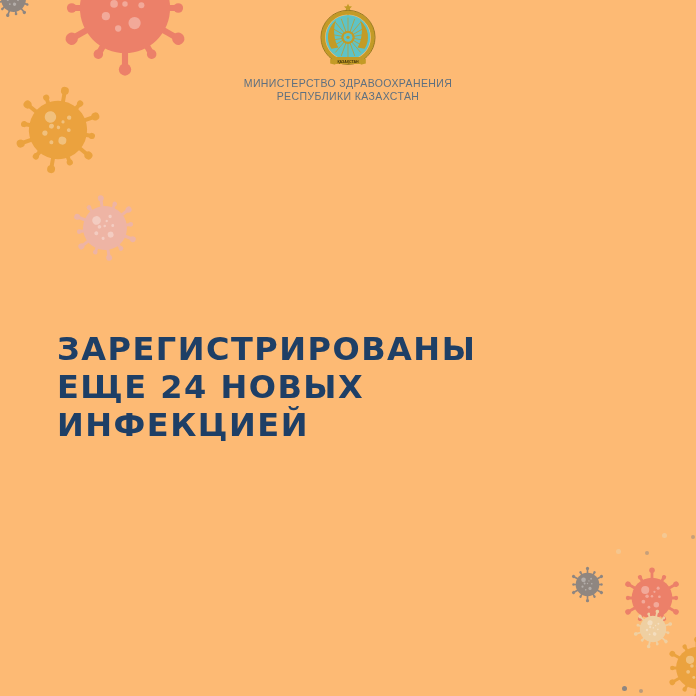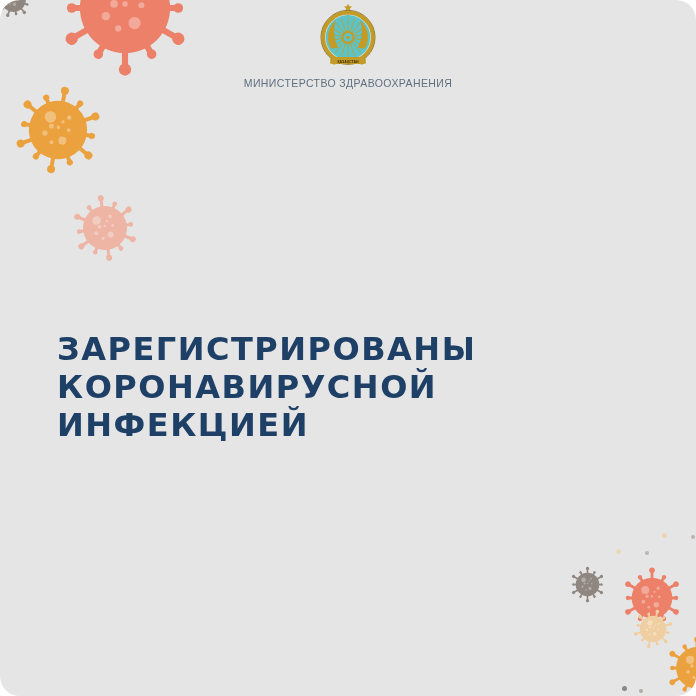--- a/index.html
+++ b/index.html
@@ -120,21 +120,21 @@
         <circle cx="60" cy="57" r="2"></circle>
         <circle cx="72" cy="58" r="2.2"></circle>
         <circle cx="55" cy="75" r="2.3"></circle>
         <circle cx="52" cy="57" r="2.8"></circle>
         <circle cx="64" cy="50" r="1.8"></circle>
       </g>
     </g>
   </defs>
 </svg>
 
-<div class="canvas" style="background-color: #e5e5e5; border-radius: 20px;">
+<div class="canvas" style="background-color: #fdba74;">
 
   <svg class="virus v-tl-gray" viewBox="0 0 120 120" style="color: rgb(143, 134, 128);">
       <use href="#virus-shape"></use>
     </svg>
   <svg class="virus v-top-coral" viewBox="0 0 120 120" style="color: rgb(236, 128, 105);">
       <use href="#virus-shape"></use>
     </svg>
   <svg class="virus v-orange" viewBox="0 0 120 120" style="color: rgb(235, 162, 62);">
       <use href="#virus-shape"></use>
     </svg>
@@ -207,22 +207,23 @@
 
       <g style="color: rgb(195, 155, 38);">
         <polygon fill="currentColor" points="22,88 30,86 30,97 22,95"></polygon>
         <polygon fill="currentColor" points="78,88 70,86 70,97 78,95"></polygon>
         <rect x="29" y="85" width="42" height="11" rx="2" fill="currentColor"></rect>
       </g>
       <text x="50" y="93.5" text-anchor="middle" font-size="5.6" font-weight="bold" fill="#433408">ҚАЗАҚСТАН</text>
     </svg>
     <div class="ministry" style="color: rgb(94, 112, 128);">
       <div>МИНИСТЕРСТВО ЗДРАВООХРАНЕНИЯ</div>
+      <div>РЕСПУБЛИКИ КАЗАХСТАН</div>
     </div>
   </div>
 
   <div class="headline" style="color: rgb(30, 63, 102);">
     <div>ЗАРЕГИСТРИРОВАНЫ</div>
-    <div>КОРОНАВИРУСНОЙ</div>
+    <div>ЕЩЕ 24 НОВЫХ</div>
     <div>ИНФЕКЦИЕЙ</div>
   </div>
 
 </div>
 
 </body></html>

